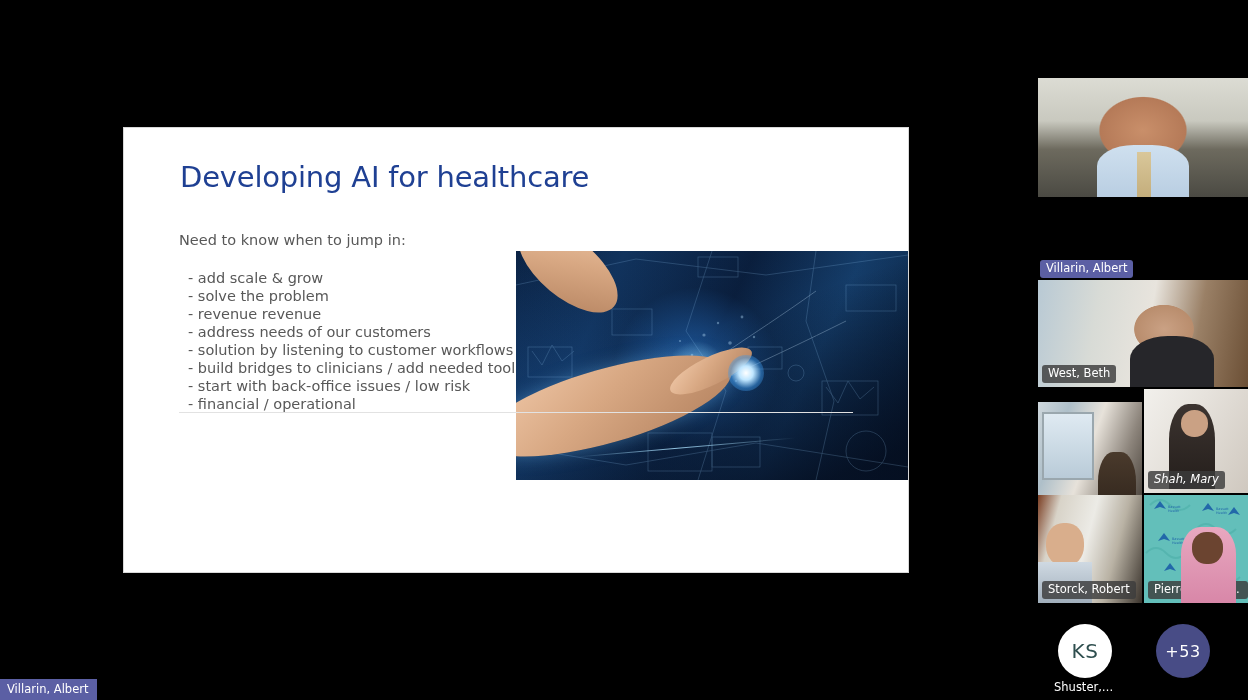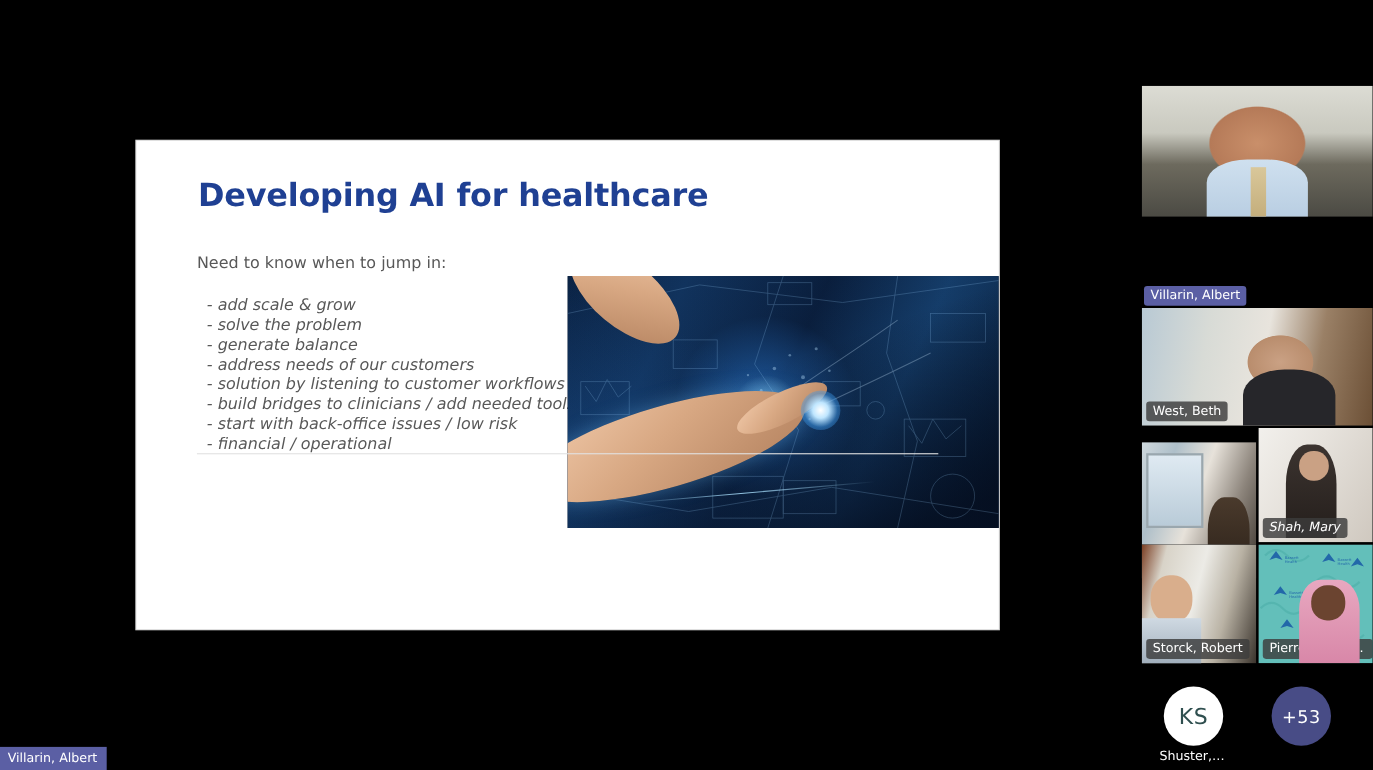--- a/index.html
+++ b/index.html
@@ -32,21 +32,21 @@
     height: 444px;
     background: #ffffff;
     box-shadow: 0 0 0 1px #d8d8d8;
     overflow: hidden;
   }
   #slide-title {
     position: absolute;
     left: 56px;
     top: 32px;
     font-size: 29px;
-    font-weight: bold;
+    font-weight: normal;
     color: #1f4093;
     letter-spacing: -0.2px;
     white-space: nowrap;
   }
   #slide-body {
     position: absolute;
     left: 55px;
     top: 103px;
     width: 330px;
   }
@@ -61,21 +61,20 @@
     margin: 0;
     padding: 0;
     list-style: none;
   }
   .bullet-list li {
     font-size: 14.5px;
     color: #585858;
     line-height: 18px;
     white-space: nowrap;
     padding-left: 9px;
-    font-style: italic;
   }
   .extra-line {
     font-size: 14.5px;
     color: #585858;
     line-height: 18px;
     white-space: nowrap;
     padding-left: 9px;
   }
   .gap-line { height: 26px; }
 
@@ -380,21 +379,21 @@
 
   <div id="slide">
 
     <div id="slide-title">Developing AI for healthcare</div>
 
     <div id="slide-body">
       <p class="body-lead">Need to know when to jump in:</p>
       <ul class="bullet-list">
         <li>- add scale &amp; grow</li>
         <li>- solve the problem</li>
-        <li>- generate balance</li>
+        <li>- revenue revenue</li>
         <li>- address needs of our customers</li>
         <li>- solution by listening to customer workflows</li>
         <li>- build bridges to clinicians / add needed tools</li>
         <li>- start with back-office issues / low risk</li>
         <li>- financial / operational</li>
       </ul>
       <div class="gap-line"></div>
       <div class="gap-line"></div>
     </div>
 

